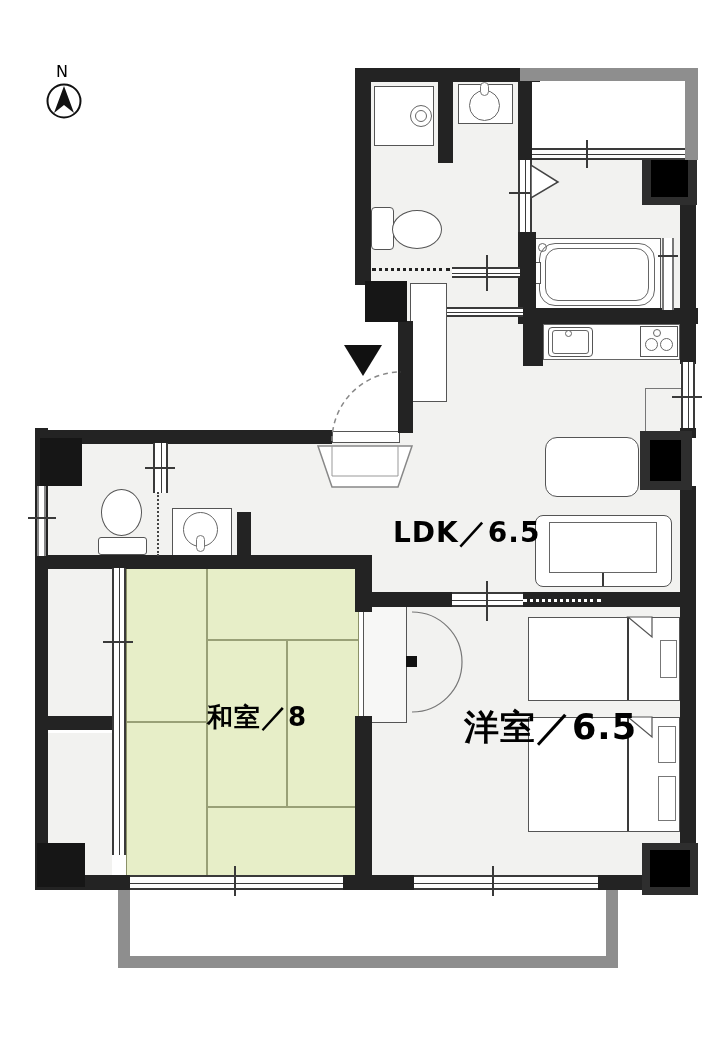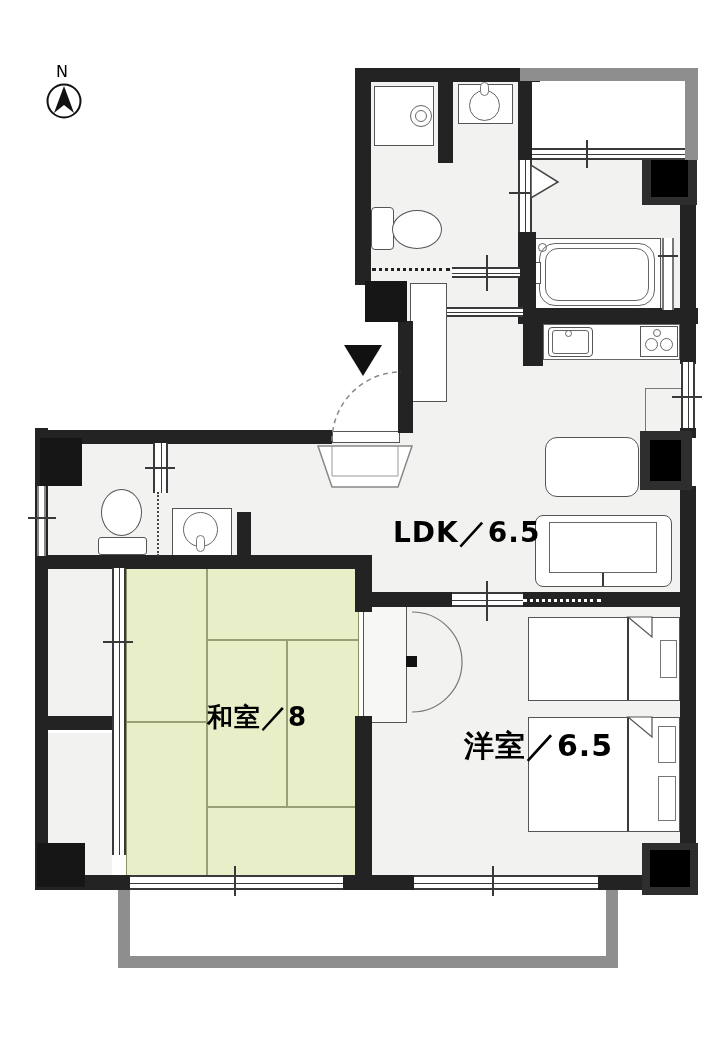--- a/index.html
+++ b/index.html
@@ -229,15 +229,15 @@
 
     <polygon points="531,165 531,198 558,182" fill="#fff" stroke="#444" stroke-width="1.5"></polygon>
 
     <path d="M628,617 L652,637 L652,617 Z" fill="#fff" stroke="#555" stroke-width="1.2"></path>
     <path d="M628,717 L652,737 L652,717 Z" fill="#fff" stroke="#555" stroke-width="1.2"></path>
   </svg>
 
   <div class="label" style="left:56px;top:62px;font-size:16px;font-weight:normal;">N</div>
   <div class="label" style="left:393px;top:514px;font-size:28px;">LDK／6.5</div>
   <div class="label" style="left:207px;top:700px;font-size:26px;">和室／8</div>
-  <div class="label" style="left:464px;top:726px;font-size:30px;">洋室／6.5</div>
+  <div class="label" style="left:464px;top:704px;font-size:35px;">洋室／6.5</div>
 
 </div>
 
 </body></html>

